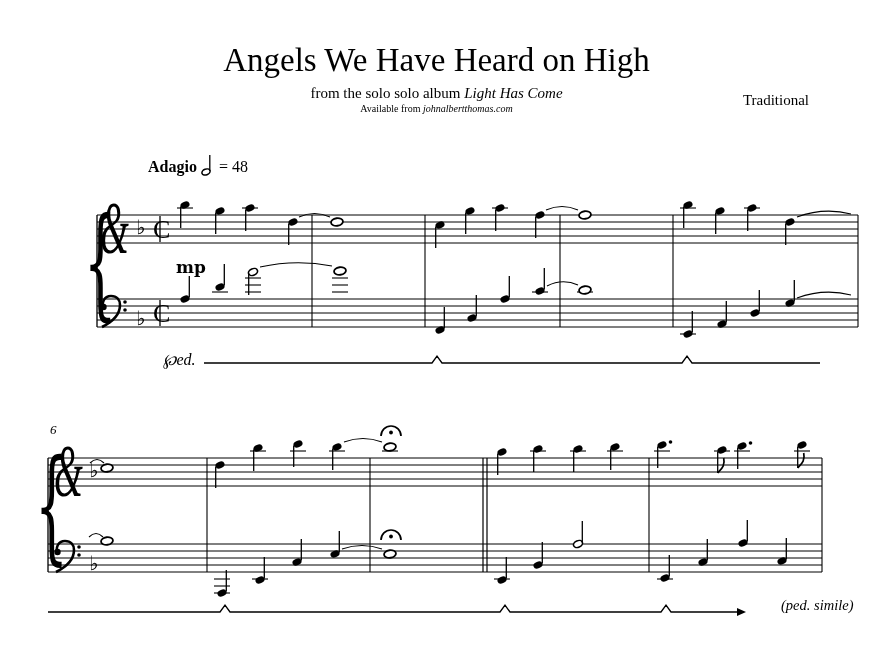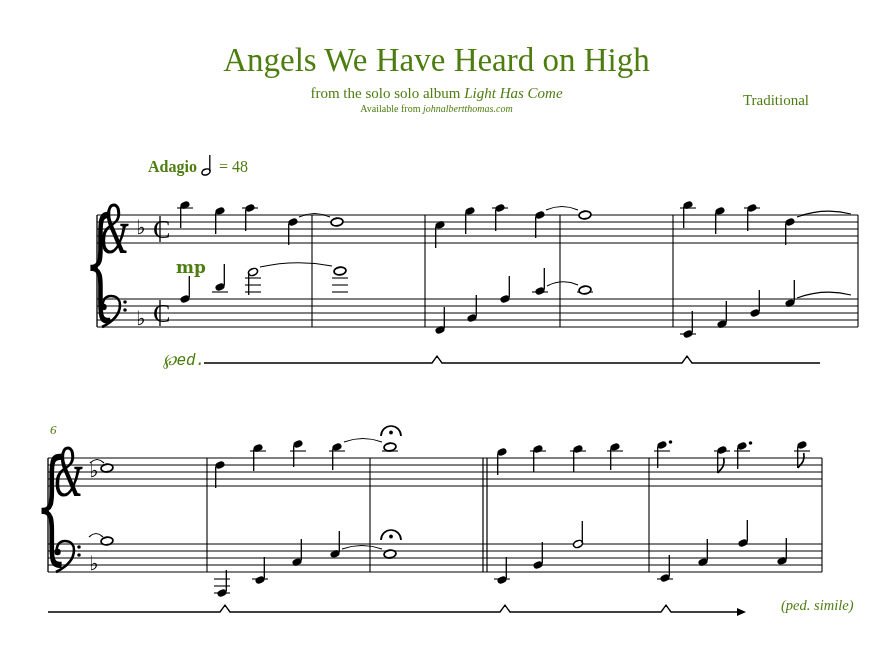--- a/index.html
+++ b/index.html
@@ -1,30 +1,30 @@
 <!DOCTYPE html>
 <html><head>
 <meta charset="utf-8">
 <style>
   html,body{margin:0;padding:0;background:#888;}
   .page{position:relative;width:873px;height:647px;background:#ffffff;overflow:hidden;
-        font-family:"Liberation Serif",serif;color:#4d7c0f;}
+        font-family:"Liberation Serif",serif;color:#000000;}
   .abs{position:absolute;}
   .center{left:0;width:873px;text-align:center;}
   .title{top:42px;font-size:33px;}
   .sub1{top:85px;font-size:15px;}
   .sub2{top:103px;font-size:10px;}
   .credit{right:64px;text-align:left;font-size:15px;}
   .trad{top:92px;}
   .arr{top:110px;}
   .tempo{left:100px;top:153px;font-size:16px;}
   .tempo b{font-weight:bold;margin-left:48px;}
   .mp{left:176px;top:257px;font-family:"DejaVu Serif",serif;font-weight:bold;font-size:17px;}
   .mnum{left:50px;top:422px;font-style:italic;font-size:13px;}
-  .ped{left:163px;top:348px;font-family:Liberation Mono, monospace;font-style:italic;font-size:16px;}
+  .ped{left:163px;top:348px;font-family:Liberation Serif, serif;font-style:italic;font-size:16px;}
   .simile{left:781px;top:597px;font-style:italic;font-size:14.5px;}
   svg#score{position:absolute;left:0;top:0;}
   .halfnote-glyph{vertical-align:-5px;}
 </style>
 </head>
 <body>
 
 <div class="page">
 
   <div class="abs center title">Angels We Have Heard on High</div>

